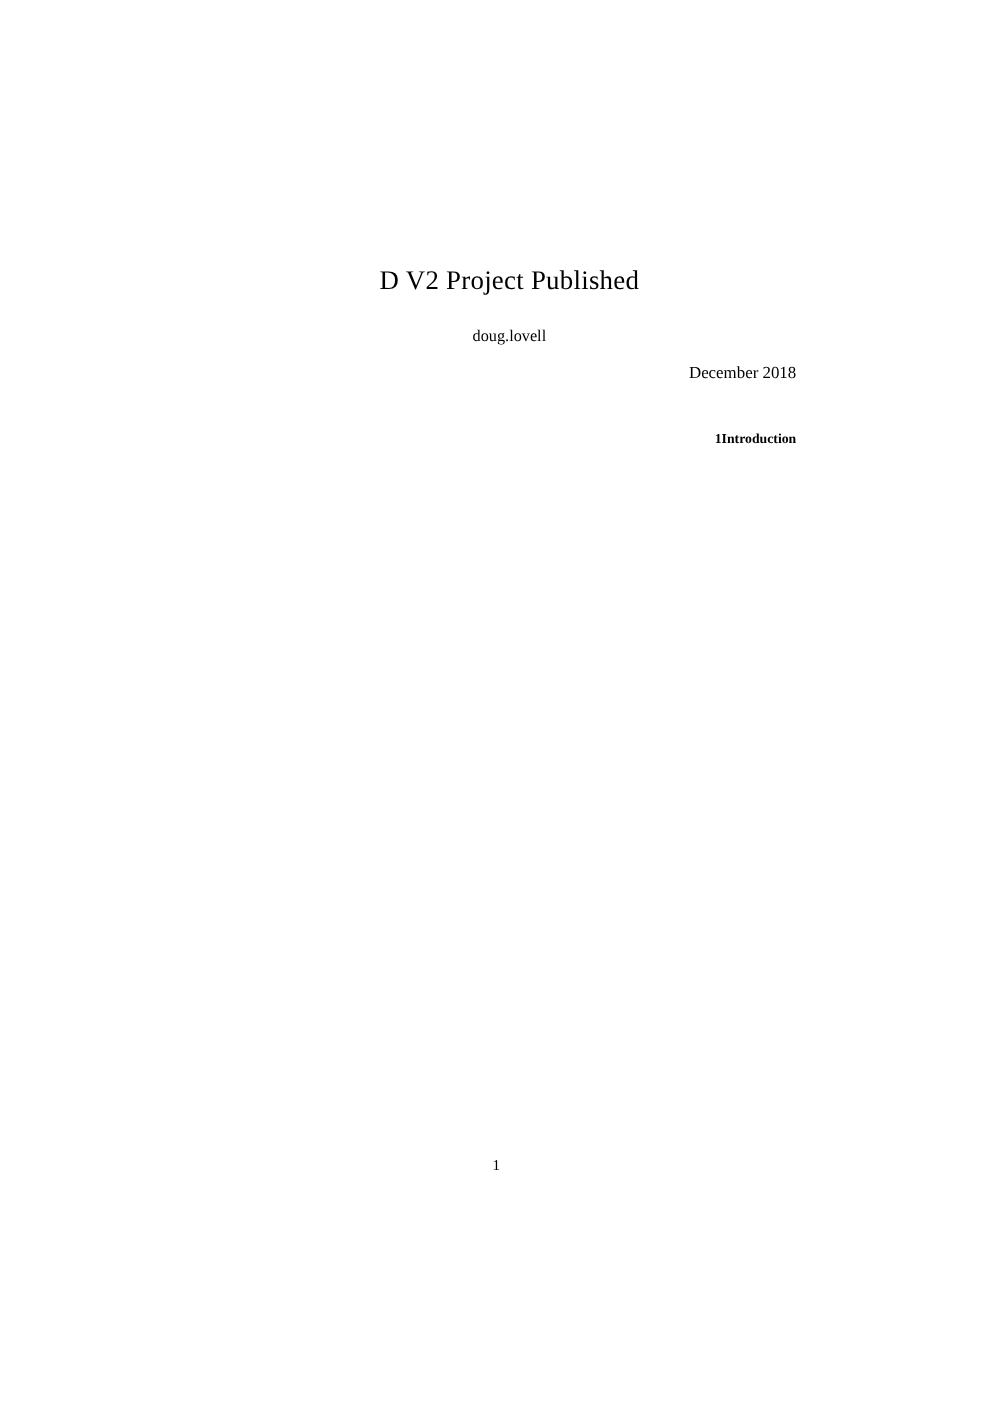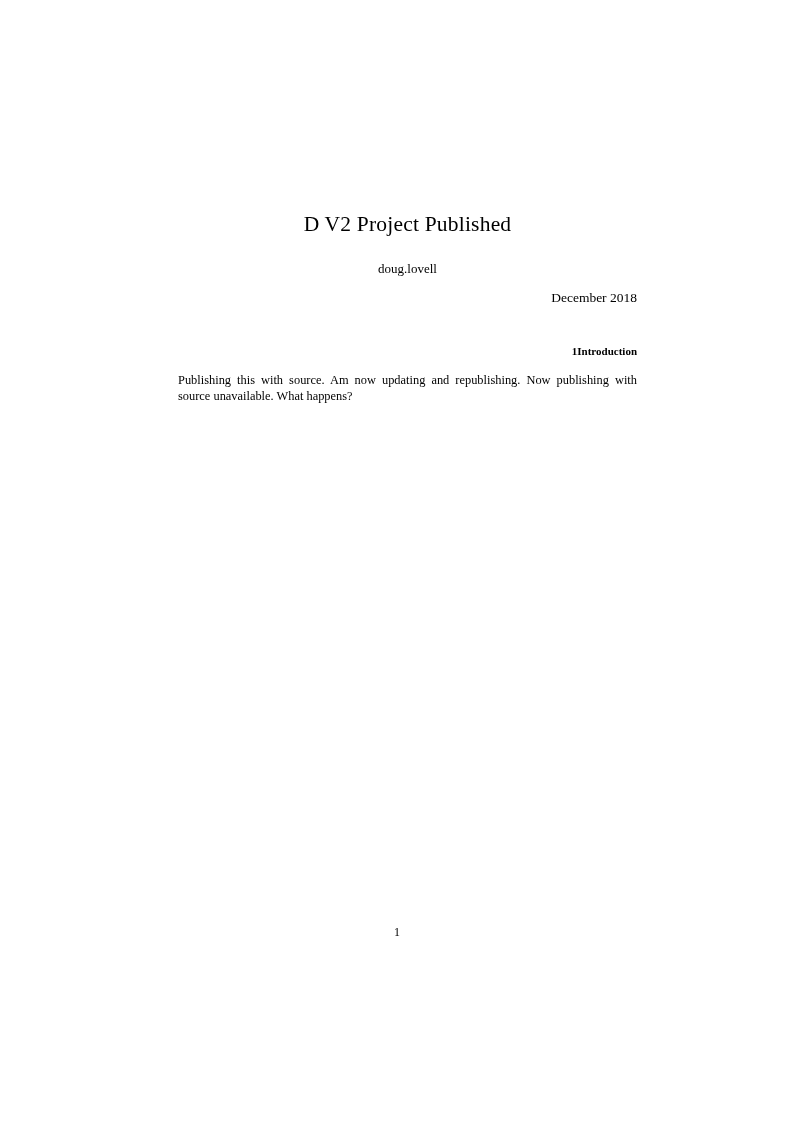--- a/index.html
+++ b/index.html
@@ -87,19 +87,18 @@
     <h1 class="doc-title">D V2 Project Published</h1>
 
     <p class="doc-author">doug.lovell</p>
 
     <p class="doc-date">December 2018</p>
 
     <h2 class="section-heading">
       <span class="section-number">1</span><span>Introduction</span>
     </h2>
 
-    <p class="body-paragraph">Publishing this with source. Am now updating and republishing. Now publishing with source unavailable. What happens?</p>
 
   </div>
 
   <div class="page-number">1</div>
 
 </div>
 
 </body></html>

